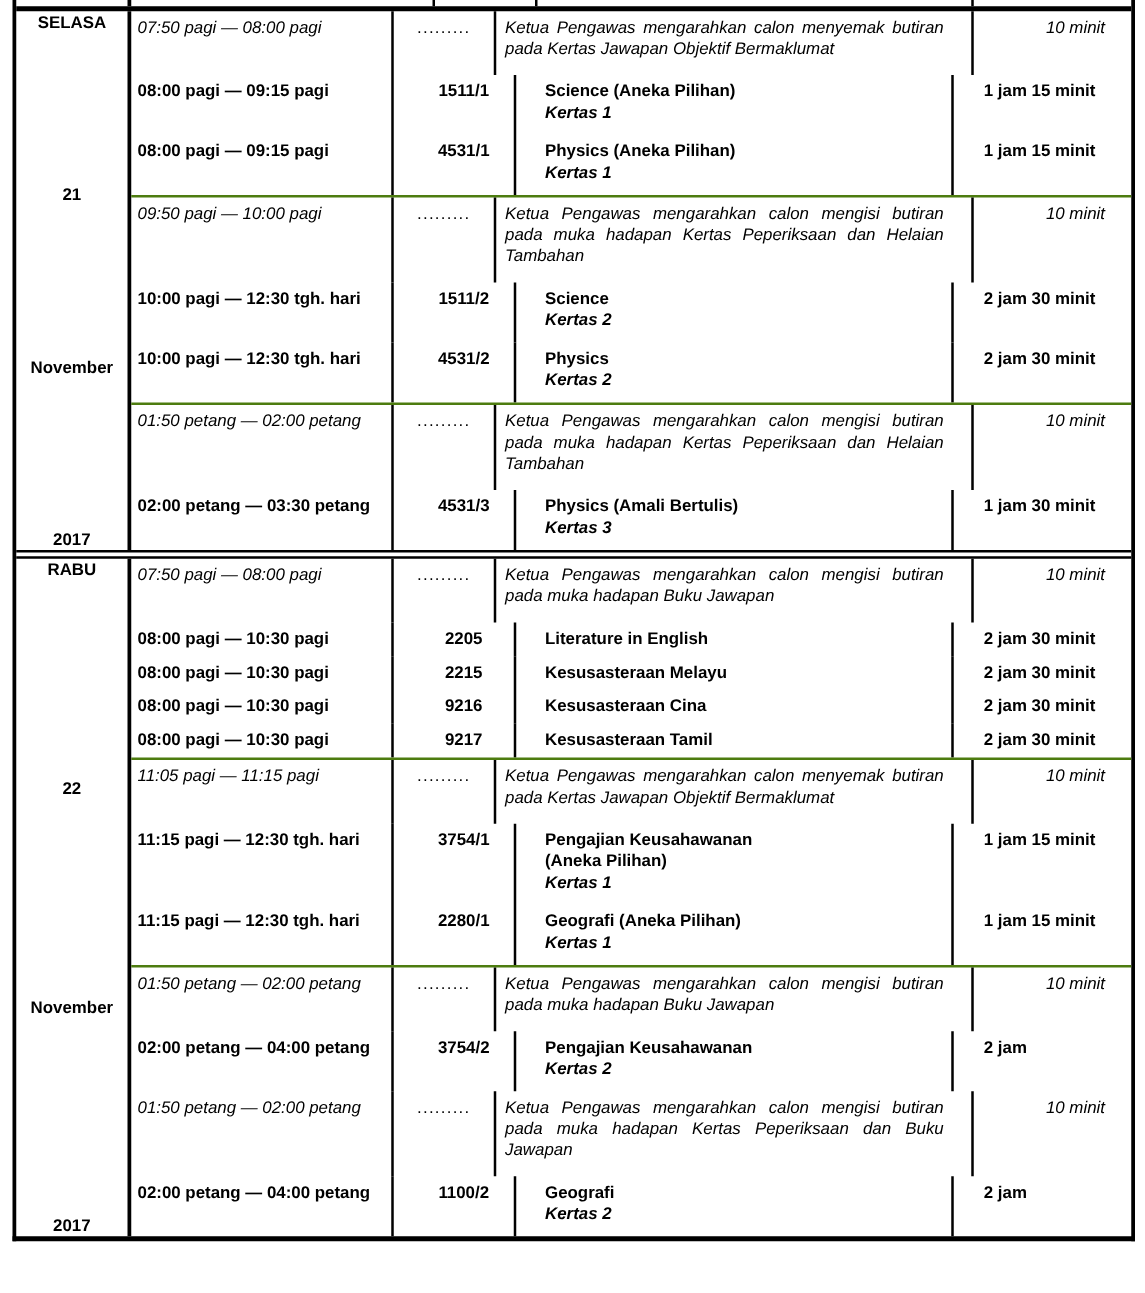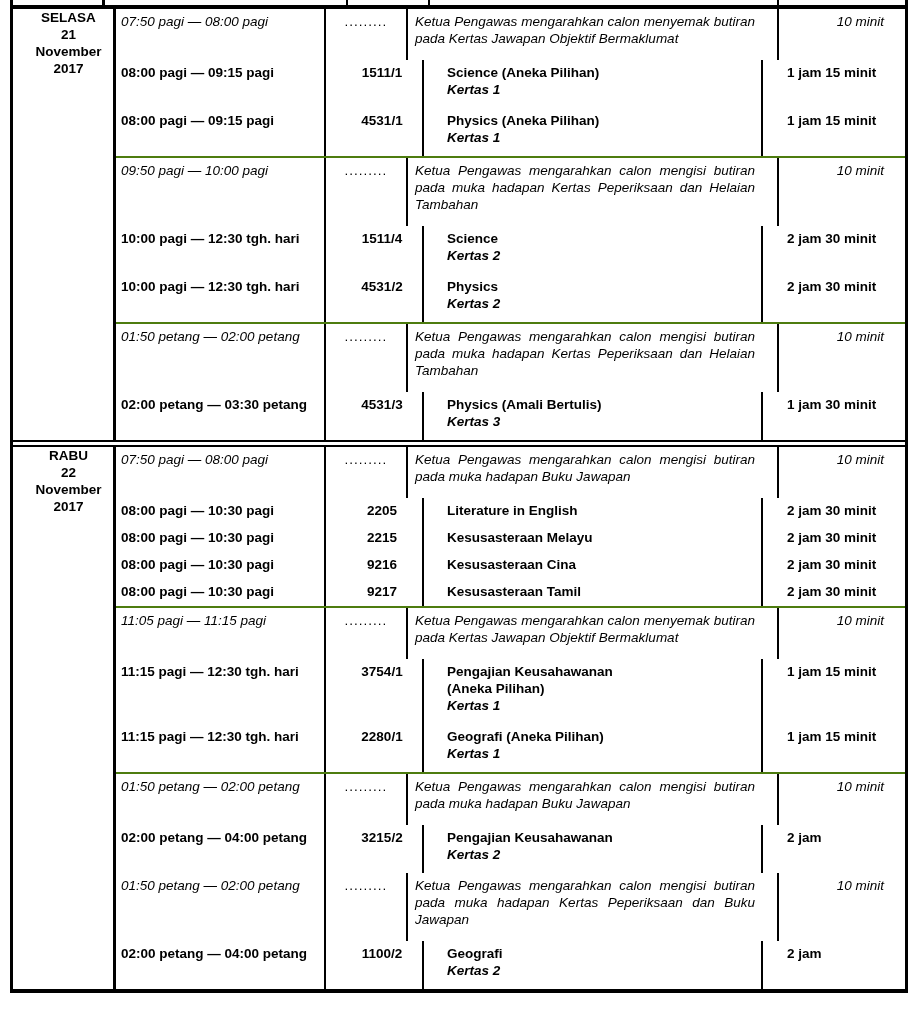--- a/index.html
+++ b/index.html
@@ -28,23 +28,23 @@
   .tp-code { width: 82px;  border-right-width: 2px !important; }
   .tp-desc { flex: 1;      border-right-width: 2px !important; }
   .tp-dur  { width: 126px; border-right: none !important; }
 
   .day-section { display: flex; align-items: stretch; }
   .day-section + .day-section { border-top: 7px double #000; }
   .day-cell {
     width: 92px;
     border-right: 3px solid #000;
     display: flex; flex-direction: column;
-    justify-content: flex-start; align-items: center;
+    justify-content: space-between; align-items: center;
     text-align: center;
-    font-weight: bold; font-size: 13.5px; line-height: 17px; margin-left: 11px;
+    font-weight: bold; font-size: 13.5px; line-height: 17px;
   }
   .blocks { flex: 1; display: flex; flex-direction: column; min-width: 0; }
   .block + .block { border-top: 2px solid #4d7c0f; }
 
   .row { display: flex; align-items: stretch; }
   .cell { border-right: 2px solid #000; padding: 4px 4px 10px 4px; font-size: 13.5px; line-height: 17px; }
   .c-time { width: 210px; white-space: nowrap; padding-left: 5px; }
   .c-code { width: 82px; text-align: center; }
   .c-desc { flex: 1; padding-left: 7px; padding-right: 22px; min-width: 0; }
   .c-dur  { width: 126px; border-right: none; padding-left: 8px; padding-right: 21px; }
@@ -116,21 +116,21 @@
               <div class="row r-instr">
                 <div class="cell c-time"><span>09:50 pagi — 10:00 pagi</span></div>
                 <div class="cell c-code"><span>.........</span></div>
                 <div class="cell c-desc">
                   <p class="instr-text">Ketua Pengawas mengarahkan calon mengisi butiran pada muka hadapan Kertas Peperiksaan dan Helaian Tambahan</p>
                 </div>
                 <div class="cell c-dur"><span>10 minit</span></div>
               </div>
               <div class="row r-exam">
                 <div class="cell c-time"><span>10:00 pagi — 12:30 tgh. hari</span></div>
-                <div class="cell c-code"><span>1511/4</span></div>
+                <div class="cell c-code"><span>1511/2</span></div>
                 <div class="cell c-desc">
                   <div class="title-line">Science</div>
                   <div class="subtitle">Kertas 2</div>
                 </div>
                 <div class="cell c-dur"><span>2 jam 30 minit</span></div>
               </div>
               <div class="row r-exam">
                 <div class="cell c-time"><span>10:00 pagi — 12:30 tgh. hari</span></div>
                 <div class="cell c-code"><span>4531/2</span></div>
                 <div class="cell c-desc">
@@ -244,21 +244,21 @@
               <div class="row r-instr">
                 <div class="cell c-time"><span>01:50 petang — 02:00 petang</span></div>
                 <div class="cell c-code"><span>.........</span></div>
                 <div class="cell c-desc">
                   <p class="instr-text">Ketua Pengawas mengarahkan calon mengisi butiran pada muka hadapan Buku Jawapan</p>
                 </div>
                 <div class="cell c-dur"><span>10 minit</span></div>
               </div>
               <div class="row r-exam">
                 <div class="cell c-time"><span>02:00 petang — 04:00 petang</span></div>
-                <div class="cell c-code"><span>3215/2</span></div>
+                <div class="cell c-code"><span>3754/2</span></div>
                 <div class="cell c-desc">
                   <div class="title-line">Pengajian Keusahawanan</div>
                   <div class="subtitle">Kertas 2</div>
                 </div>
                 <div class="cell c-dur"><span>2 jam</span></div>
               </div>
               <div class="row r-instr">
                 <div class="cell c-time"><span>01:50 petang — 02:00 petang</span></div>
                 <div class="cell c-code"><span>.........</span></div>
                 <div class="cell c-desc">

